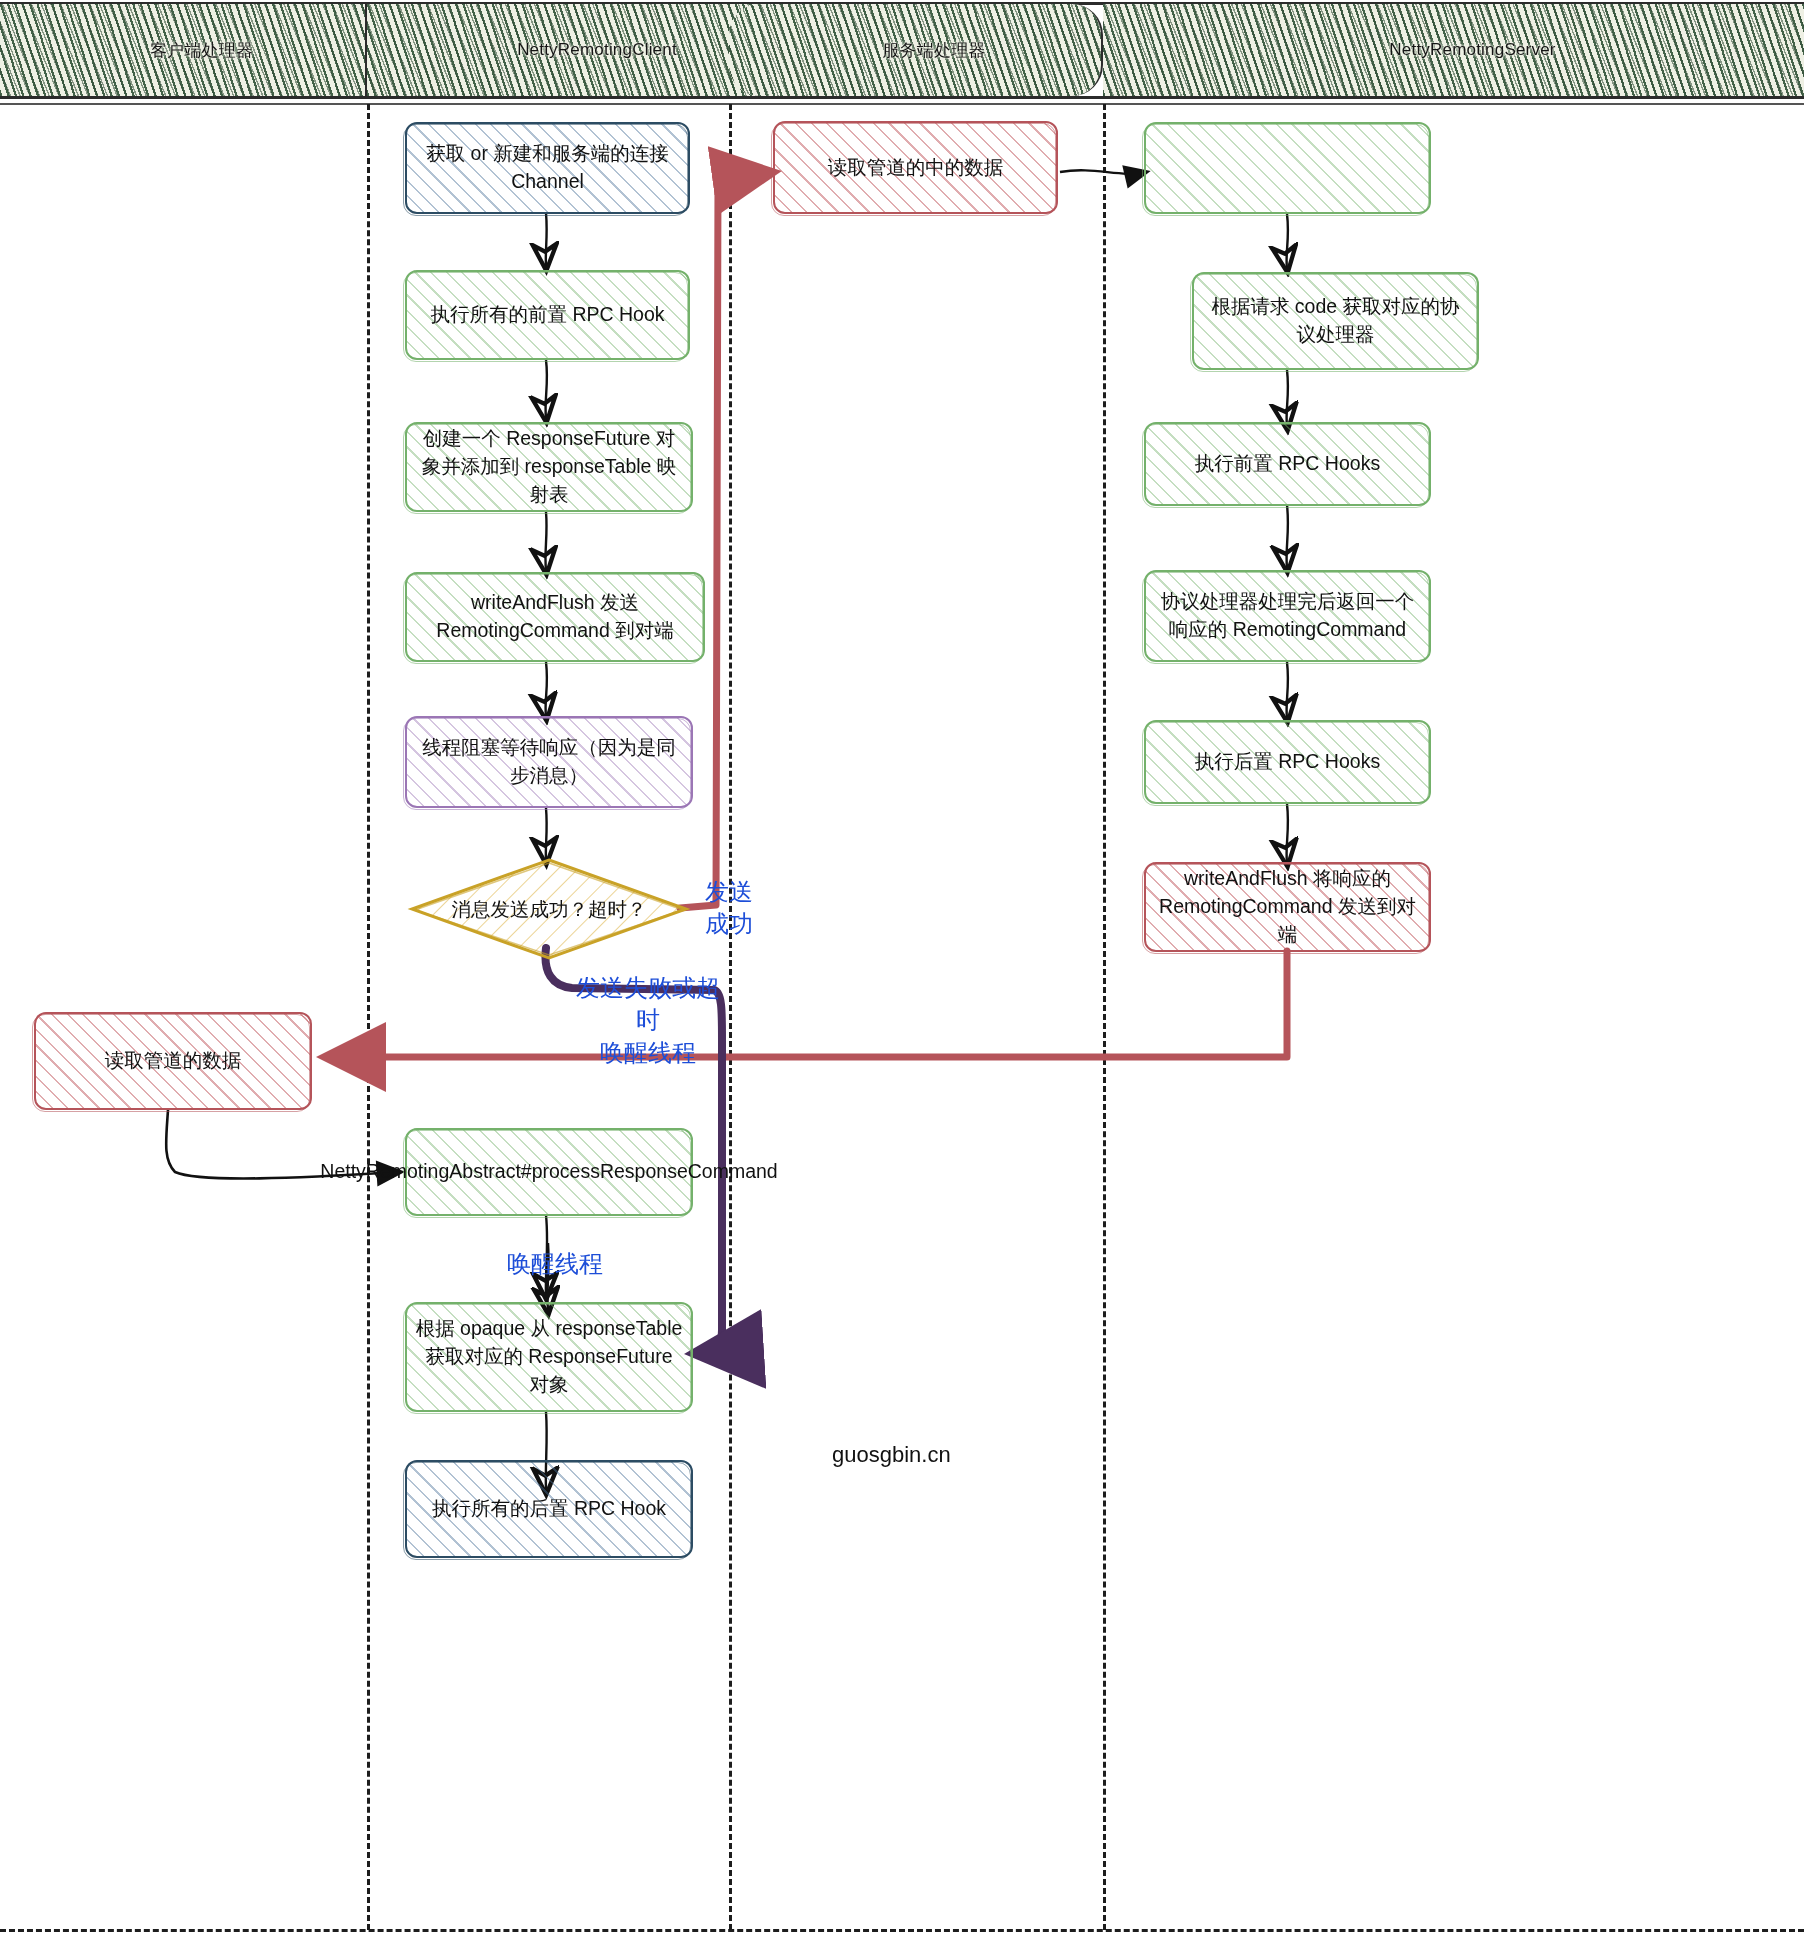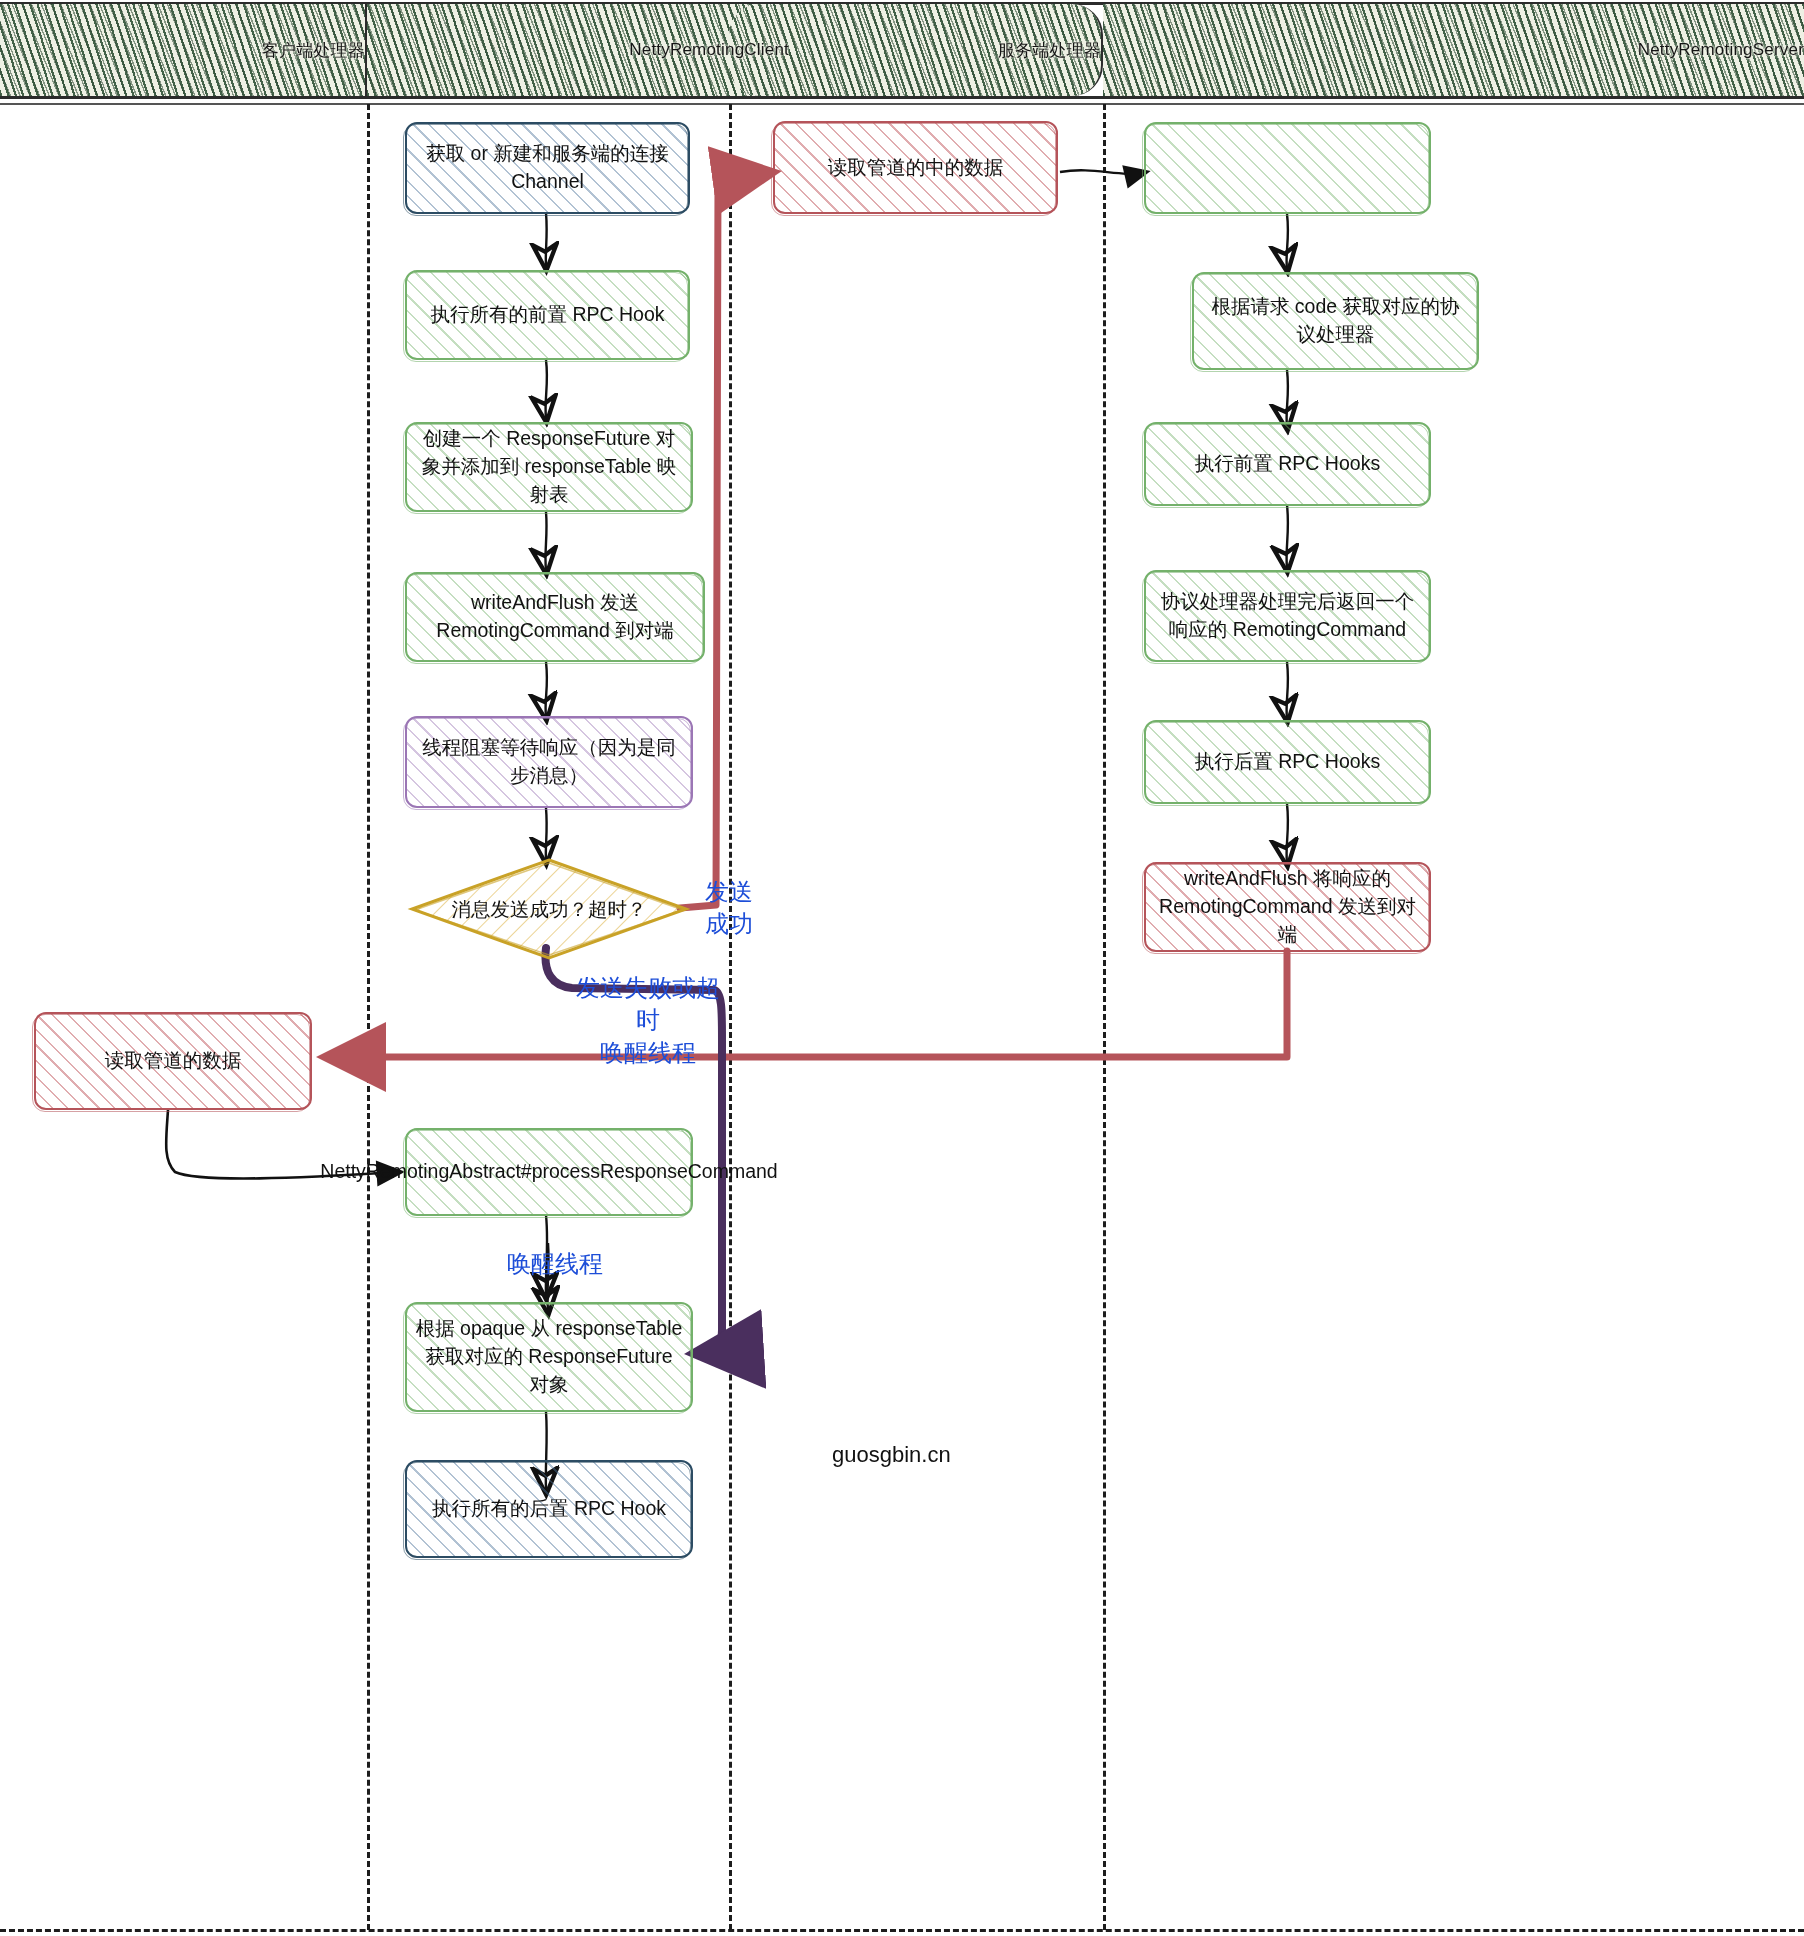--- a/index.html
+++ b/index.html
@@ -8,21 +8,21 @@
        -webkit-font-smoothing:antialiased;}
 
   #stage{position:absolute;left:0;top:0;width:1804px;height:1936px;overflow:hidden;}
 
   
   .lane-header-band{position:absolute;left:0;top:0;width:1804px;height:100px;}
   .lane-head{position:absolute;top:4px;height:92px;
              background:#eef0e4;
              border-right:2px solid #2b2b2b;
              box-sizing:border-box;
-             display:flex;align-items:center;justify-content:flex-end;
+             display:flex;align-items:center;justify-content:center;
              overflow:hidden;padding-left:38px;}
   .lane-head .hatch{position:absolute;inset:0;
       background-image:repeating-linear-gradient(72deg,
          rgba(58,90,64,.95) 0px, rgba(58,90,64,.95) 2.2px,
          rgba(255,255,255,0) 2.2px, rgba(255,255,255,0) 7px);}
   .lane-head .hatch2{position:absolute;inset:0;
       background-image:repeating-linear-gradient(68deg,
          rgba(46,74,52,.55) 0px, rgba(46,74,52,.55) 1.4px,
          rgba(255,255,255,0) 1.4px, rgba(255,255,255,0) 9px);}
   .lane-head .lbl{position:relative;z-index:3;font-size:17px;color:#141414;

